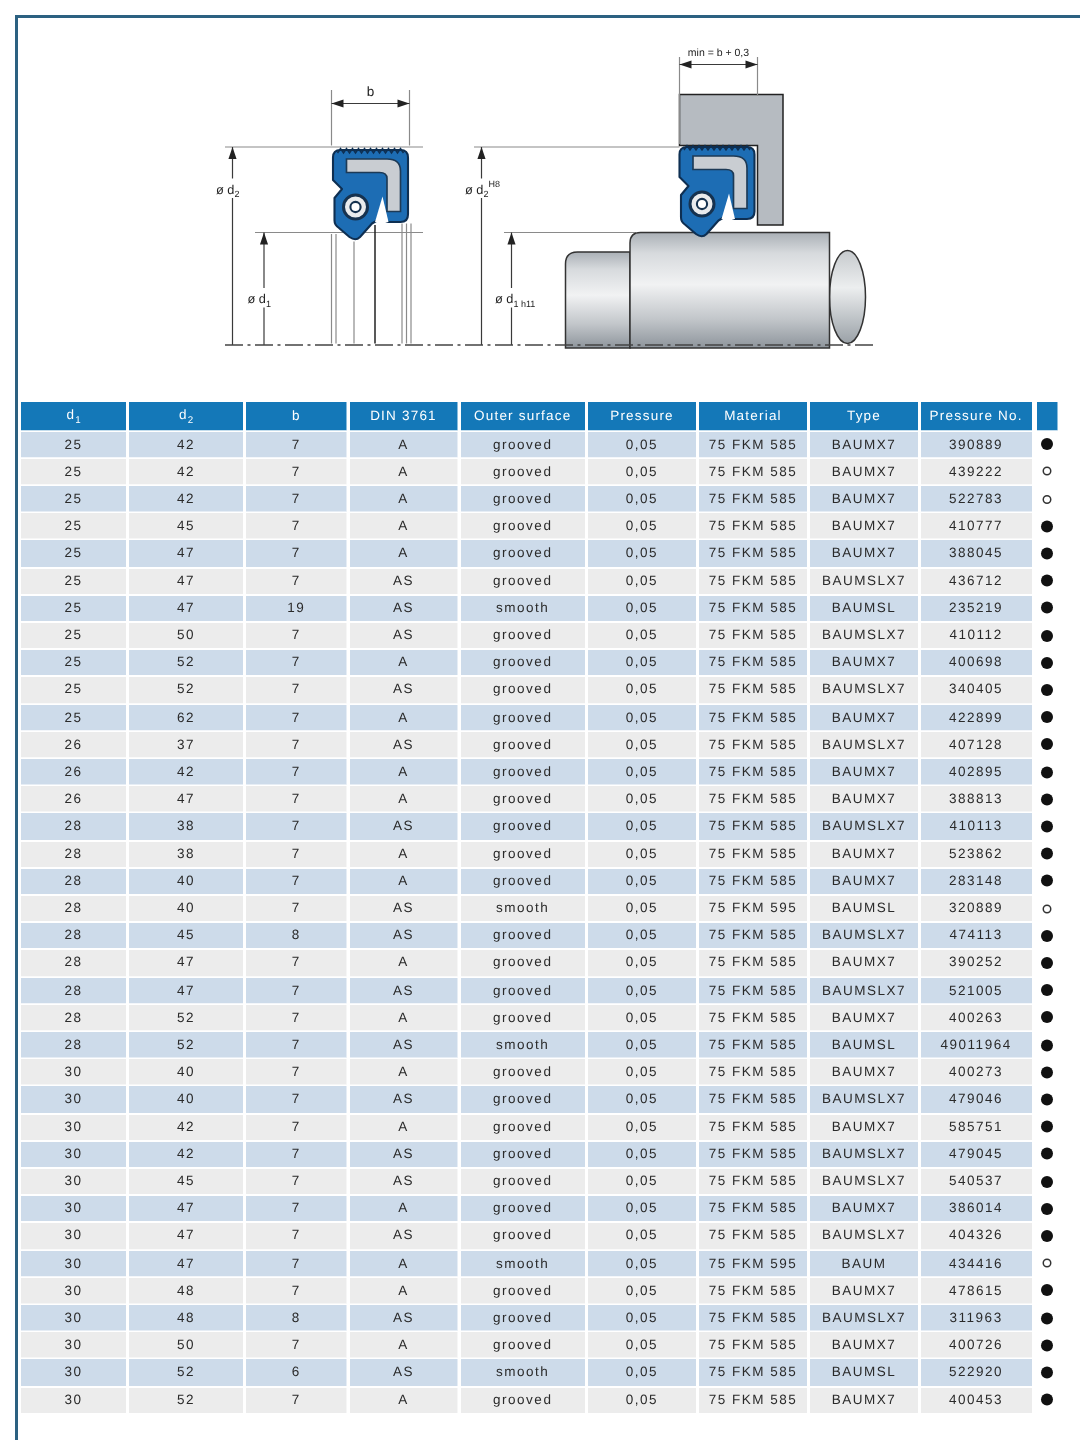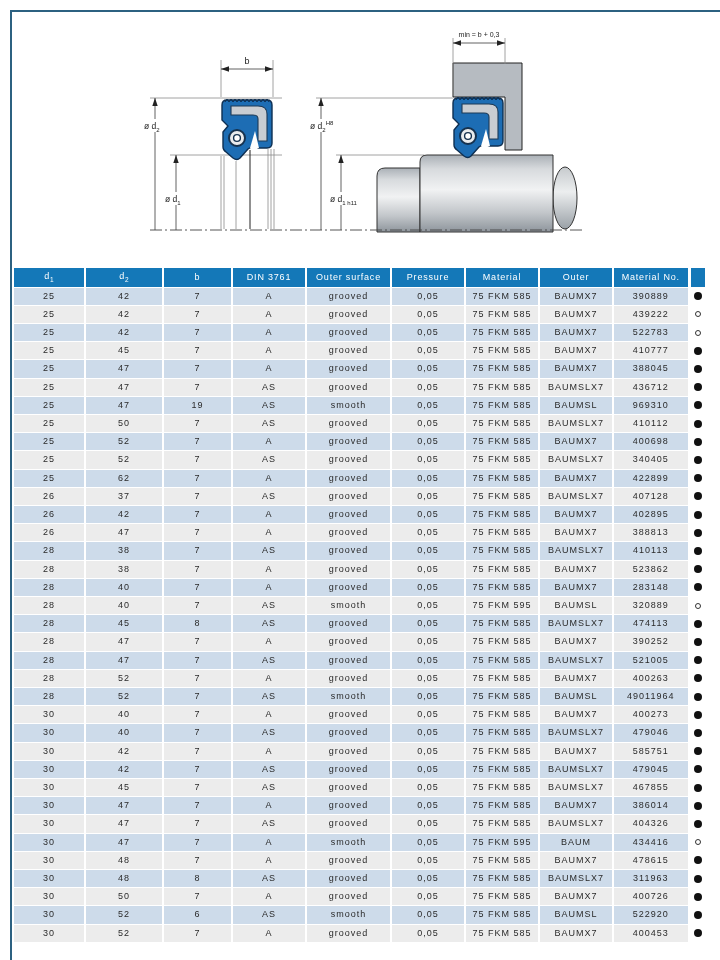--- a/index.html
+++ b/index.html
@@ -163,22 +163,22 @@
     </colgroup>
     <thead>
       <tr>
         <th><span>d</span><sub>1</sub></th>
         <th><span>d</span><sub>2</sub></th>
         <th><span>b</span></th>
         <th><span>DIN 3761</span></th>
         <th><span>Outer surface</span></th>
         <th><span>Pressure</span></th>
         <th><span>Material</span></th>
-        <th><span>Outer</span></th>
-        <th><span>Material No.</span></th>
+        <th><span>Type</span></th>
+        <th><span>Pressure No.</span></th>
         <th><span></span></th>
       </tr>
     </thead>
     <tbody>
         <tr class="row-blue">
           <td>25</td>
           <td>42</td>
           <td>7</td>
           <td>A</td>
           <td>grooved</td>
@@ -250,21 +250,21 @@
         </tr>
         <tr class="row-blue">
           <td>25</td>
           <td>47</td>
           <td>19</td>
           <td>AS</td>
           <td>smooth</td>
           <td>0,05</td>
           <td>75 FKM 585</td>
           <td>BAUMSL</td>
-          <td>969310</td>
+          <td>235219</td>
           <td class="dot-cell"><span class="dot filled"></span></td>
         </tr>
         <tr class="row-gray">
           <td>25</td>
           <td>50</td>
           <td>7</td>
           <td>AS</td>
           <td>grooved</td>
           <td>0,05</td>
           <td>75 FKM 585</td>
@@ -502,21 +502,21 @@
         </tr>
         <tr class="row-gray">
           <td>30</td>
           <td>45</td>
           <td>7</td>
           <td>AS</td>
           <td>grooved</td>
           <td>0,05</td>
           <td>75 FKM 585</td>
           <td>BAUMSLX7</td>
-          <td>467855</td>
+          <td>540537</td>
           <td class="dot-cell"><span class="dot filled"></span></td>
         </tr>
         <tr class="row-blue">
           <td>30</td>
           <td>47</td>
           <td>7</td>
           <td>A</td>
           <td>grooved</td>
           <td>0,05</td>
           <td>75 FKM 585</td>

